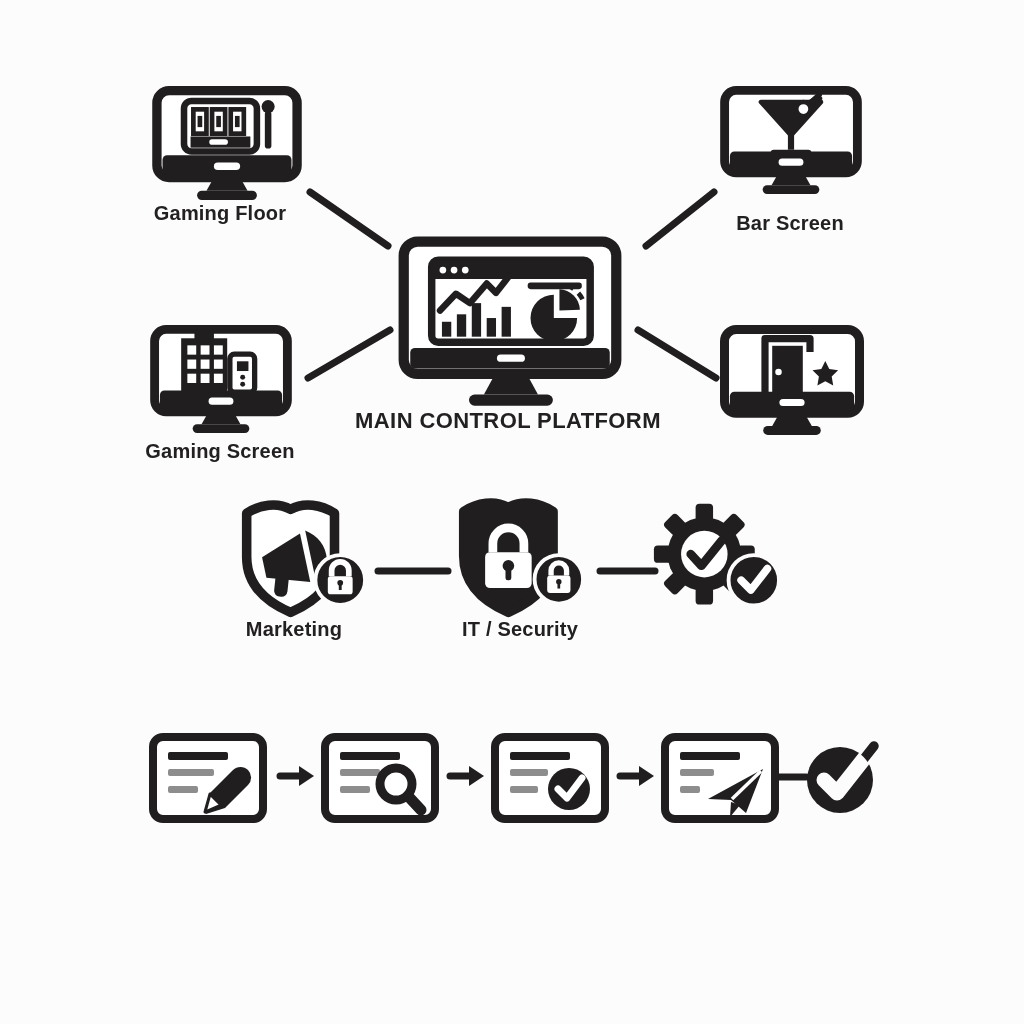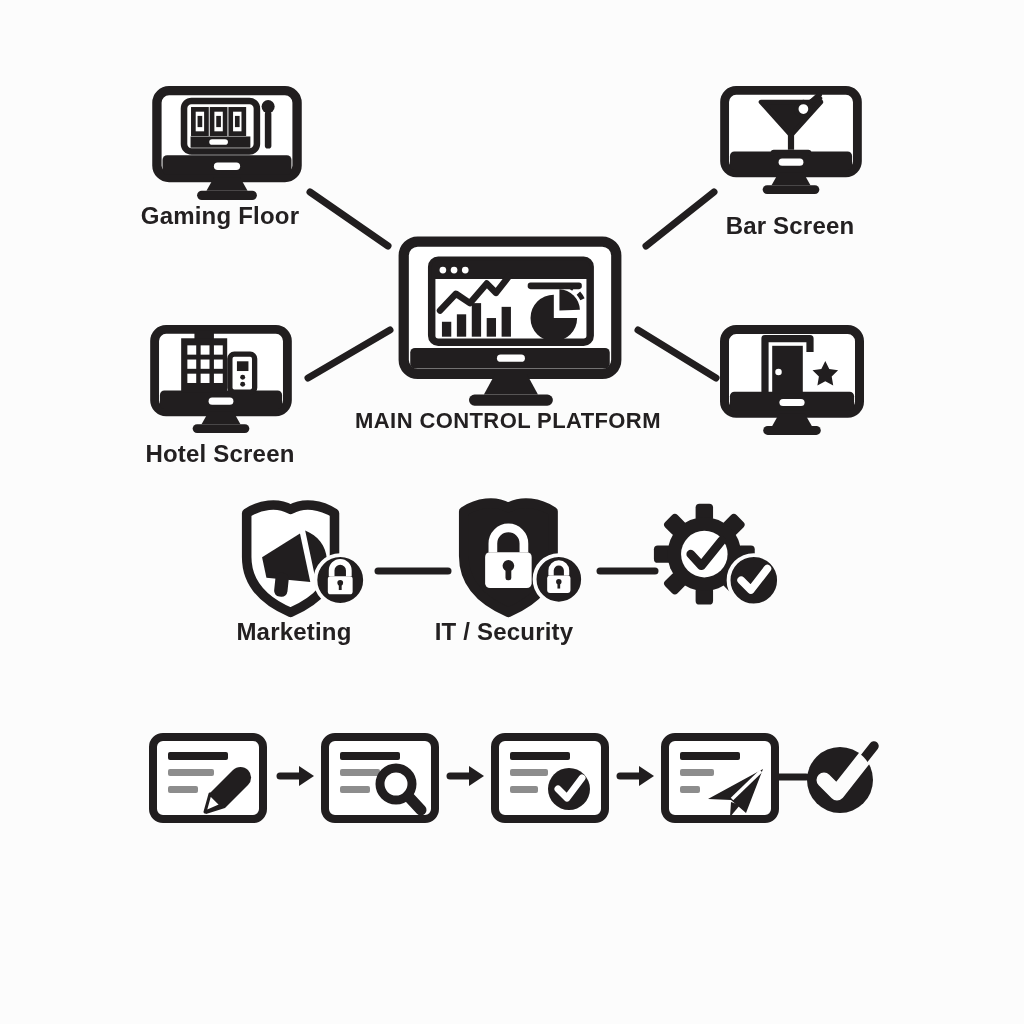--- a/index.html
+++ b/index.html
@@ -2,21 +2,21 @@
 <html><head>
 <meta charset="utf-8">
 <style>
   * { margin:0; padding:0; box-sizing:border-box; }
   html,body { width:1024px; height:1024px; }
   body { background:#fcfcfc; font-family:"Liberation Sans", sans-serif; }
   .stage { position:relative; width:1024px; height:1024px; overflow:hidden; }
   .abs { position:absolute; }
   .label {
     position:absolute; text-align:center; font-weight:700;
-    color:#232021; font-size:24px; letter-spacing:.2px;
+    color:#232021; font-size:20px; letter-spacing:.2px;
   }
   .hub-label { font-size:22px; white-space:nowrap; letter-spacing:.4px;text-align:center; }
   svg { display:block; }
 </style>
 </head>
 <body>
 
 <div class="stage">
 
   <svg class="abs" style="left:0;top:0" width="1024" height="1024" viewBox="0 0 1024 1024">
@@ -117,21 +117,21 @@
         <rect x="72" y="39" width="10" height="10.5"></rect>
       <rect x="42" y="55" width="10" height="10.5"></rect>
         <rect x="57" y="55" width="10" height="10.5"></rect>
         <rect x="72" y="55" width="10" height="10.5"></rect>
     </g>
     <rect x="90" y="33" width="28" height="43" rx="5" fill="#fff" stroke="#211e1f" stroke-width="6"></rect>
     <rect x="98" y="41" width="13" height="11" fill="#211e1f"></rect>
     <circle cx="104.5" cy="59" r="2.8" fill="#211e1f"></circle>
     <circle cx="104.5" cy="67" r="2.8" fill="#211e1f"></circle>
   </svg>
-  <div class="label" style="left:115px;top:440px;width:210px">Hotel Screen</div>
+  <div class="label" style="left:115px;top:440px;width:210px">Gaming Screen</div>
 
   <svg class="abs" style="left:720px;top:325px" width="144" height="110" viewBox="0 0 160 122">
     <rect x="5" y="5" width="150" height="93" rx="13" fill="#fff" stroke="#211e1f" stroke-width="10"></rect>
     <rect x="11" y="74" width="138" height="21" rx="5" fill="#211e1f"></rect>
     <rect x="66" y="82" width="28" height="8" rx="4" fill="#fff"></rect>
     <path d="M66 98 h28 l8 14 h-44 z" fill="#211e1f"></path>
     <rect x="48" y="112" width="64" height="10" rx="5" fill="#211e1f"></rect>
     <path d="M50 76 V15 H100 V30" fill="none" stroke="#211e1f" stroke-width="8" stroke-linejoin="round"></path>
     <rect x="58" y="23" width="34" height="53" fill="#211e1f"></rect>
     <circle cx="65" cy="52" r="3.6" fill="#fff"></circle>
@@ -164,21 +164,21 @@
       <rect x="59" y="76" width="6" height="13" rx="2.5" fill="#211e1f"></rect>
     </g>
     <g>
       <circle cx="114" cy="88" r="25" fill="#211e1f" stroke="#fcfcfc" stroke-width="4"></circle>
       <path d="M106 84 v-5 a8 8 0 0 1 16 0 v5" fill="none" stroke="#fff" stroke-width="5.5"></path>
       <rect x="102" y="84" width="24" height="18" rx="3" fill="#fff"></rect>
       <circle cx="114" cy="90.5" r="2.8" fill="#211e1f"></circle>
       <rect x="112.6" y="90.5" width="2.8" height="7" fill="#211e1f"></rect>
     </g>
   </svg>
-  <div class="label" style="left:424px;top:618px;width:160px">IT / Security</div>
+  <div class="label" style="left:440px;top:618px;width:160px">IT / Security</div>
 
   <svg class="abs" style="left:640px;top:494px" width="150" height="128" viewBox="0 0 150 132">
     <g fill="#211e1f">
       <rect x="55" y="10" width="18" height="18" rx="4" transform="rotate(0 64 62)"></rect>
       <rect x="55" y="10" width="18" height="18" rx="4" transform="rotate(45 64 62)"></rect>
       <rect x="55" y="10" width="18" height="18" rx="4" transform="rotate(90 64 62)"></rect>
       <rect x="55" y="10" width="18" height="18" rx="4" transform="rotate(135 64 62)"></rect>
       <rect x="55" y="10" width="18" height="18" rx="4" transform="rotate(180 64 62)"></rect>
       <rect x="55" y="10" width="18" height="18" rx="4" transform="rotate(225 64 62)"></rect>
       <rect x="55" y="10" width="18" height="18" rx="4" transform="rotate(270 64 62)"></rect>

